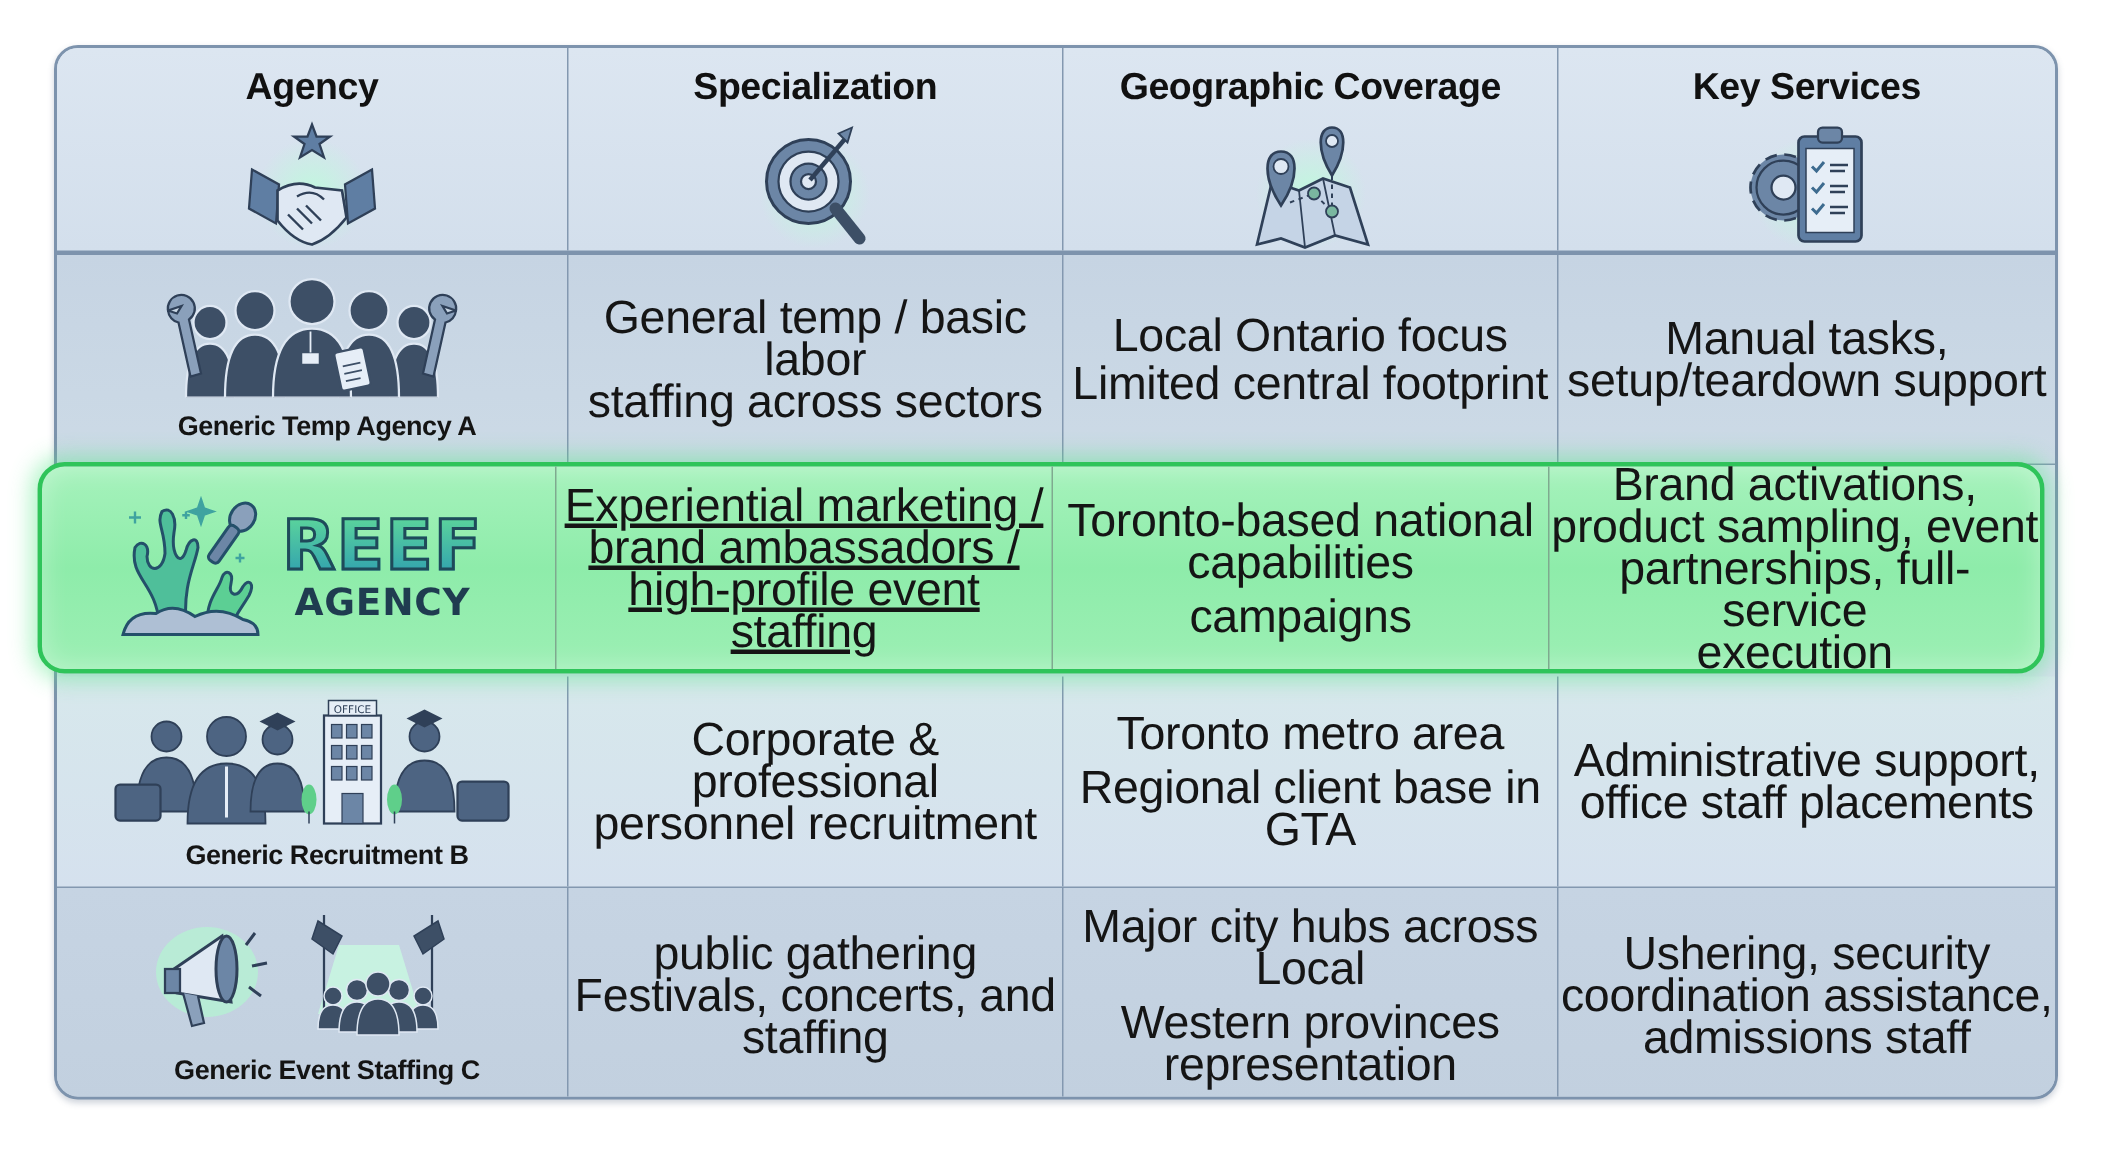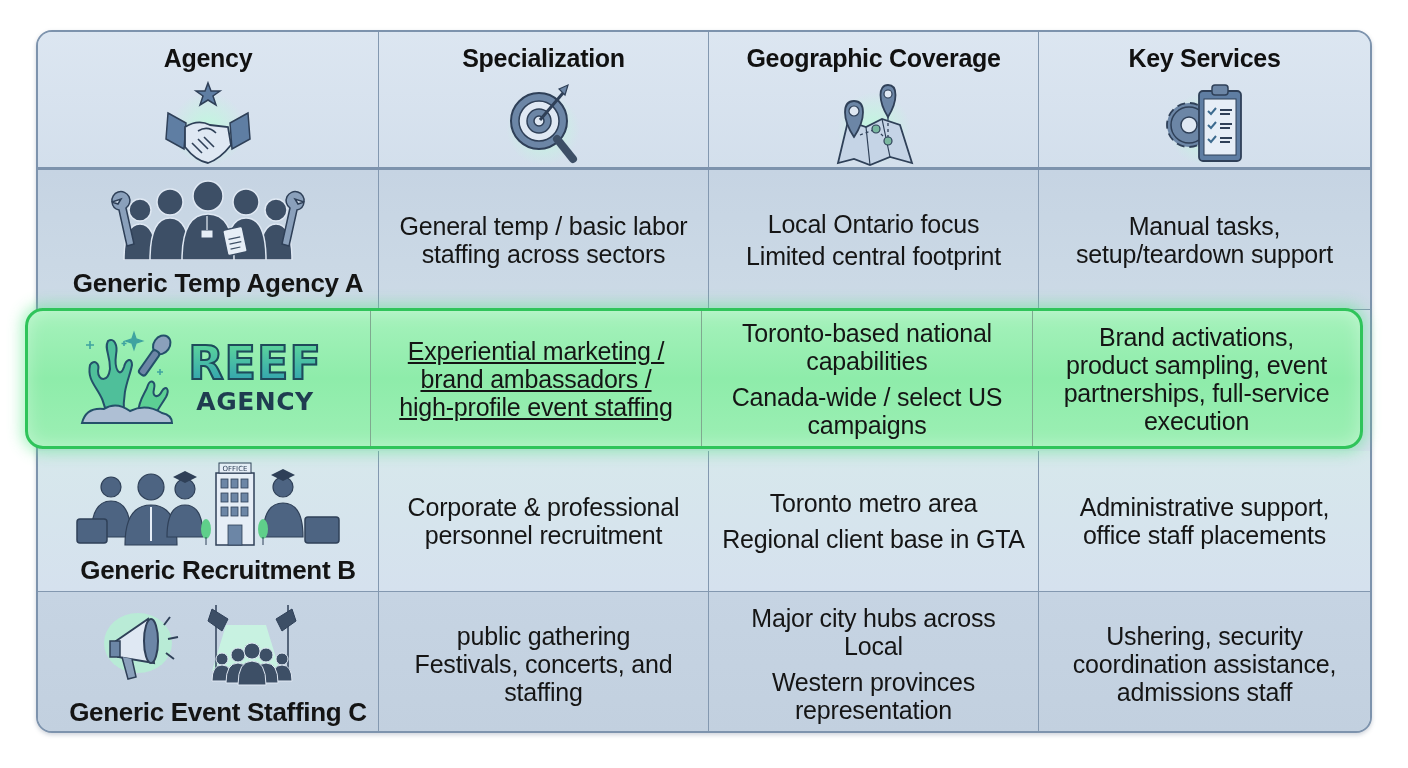--- a/index.html
+++ b/index.html
@@ -25,24 +25,24 @@
   .hdr-title { font-weight:bold; font-size:25px; letter-spacing:-0.3px; color:#111; }
   .hdr-icon { margin-top:6px; width:100px; height:90px; position:relative; }
   .hdr-icon::before {
     content:""; position:absolute; left:10px; top:10px; right:10px; bottom:0;
     background:radial-gradient(ellipse, rgba(190,250,220,0.9), rgba(190,250,220,0) 65%);
   }
   .hdr-icon svg { position:relative; }
   .r1 { top:138px; height:140px; background:linear-gradient(#c6d4e3,#ccdae6); border-bottom:1.5px solid #8398b0; }
   .r3 { top:419px; height:141px; background:linear-gradient(#d7e8ec,#d5e1ee); border-bottom:1.5px solid #8398b0; }
   .r4 { top:560px; height:143px; background:linear-gradient(#c6d4e3,#c2d0df); }
-  .txt { font-size:25px; line-height:28px; color:#151515; letter-spacing:-0.2px; }
+  .txt { font-size:31px; line-height:28px; color:#151515; letter-spacing:-0.2px; }
   .txt p { margin:0; }
   .gap { height:8px; }
-  .agency-name { font-weight:bold; font-size:26px; letter-spacing:-0.3px; margin-top:4px; color:#141414;margin-left:20px; }
+  .agency-name { font-weight:bold; font-size:18px; letter-spacing:-0.3px; margin-top:4px; color:#141414;margin-left:20px; }
   .agency-icon { position:relative; }
   .highlight {
     position:absolute; left:25px; top:308px; width:1338px; height:141px; box-sizing:border-box;
     border:3px solid #2fc45a; border-radius:18px;
     background:linear-gradient(#a6f2bc, #8eecaa 50%, #9cefb4);
     box-shadow: 0 0 14px 4px rgba(80,230,130,0.45), inset 0 0 18px rgba(255,255,255,0.35);
     display:flex;
   }
   .highlight .cell { border-right:1.5px solid #7fa98f; }
   .highlight .cell:last-child { border-right:none; }
@@ -292,21 +292,20 @@
   </div>
   <div class="cell hc1 txt">
     <p>Experiential marketing /</p>
     <p>brand ambassadors /</p>
     <p>high-profile event staffing</p>
   </div>
   <div class="cell hc2 txt">
     <p>Toronto-based national</p>
     <p>capabilities</p>
     <div class="gap"></div>
-    <p>Canada-wide / select US</p>
     <p>campaigns</p>
   </div>
   <div class="cell hc3 txt">
     <p>Brand activations,</p>
     <p>product sampling, event</p>
     <p>partnerships, full-service</p>
     <p>execution</p>
   </div>
 </div>
 

